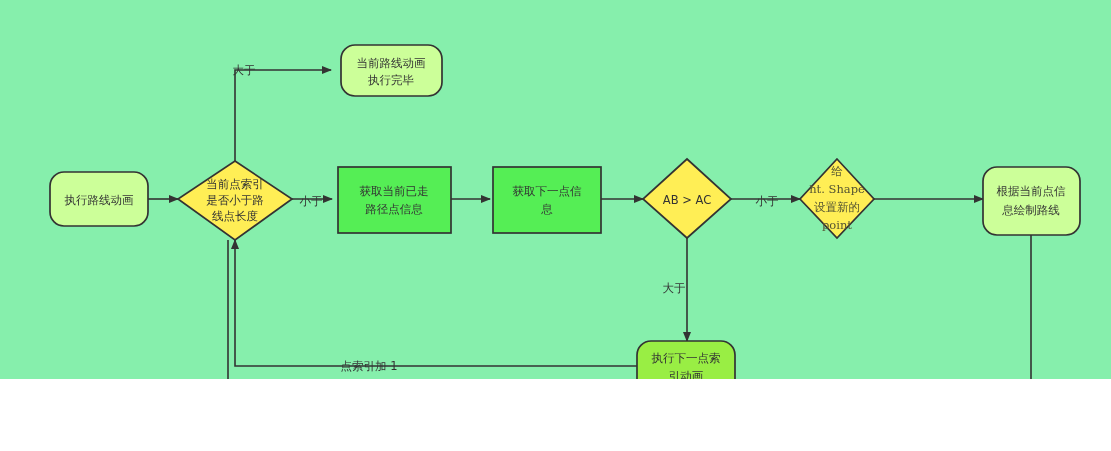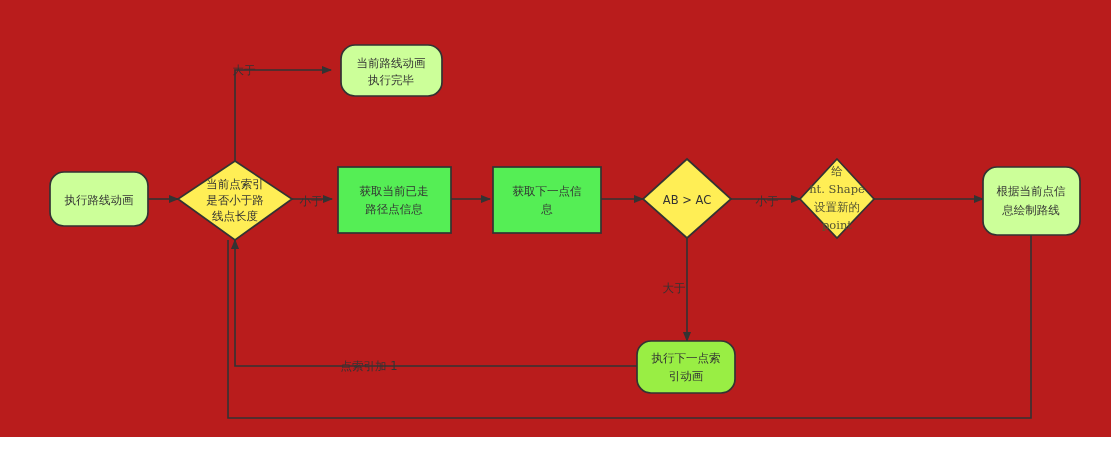--- a/index.html
+++ b/index.html
@@ -3,22 +3,22 @@
 <meta charset="utf-8">
 <style>
   html, body {
     margin: 0;
     padding: 0;
     background: #ffffff;
   }
   #canvas {
     position: relative;
     width: 1111px;
-    height: 437px;
-    background: #b91c1c;
+    height: 379px;
+    background: #86efac;
     font-family: "DejaVu Sans", sans-serif;
     overflow: hidden;
   }
   svg.flow {
     position: absolute;
     left: 0;
     top: 0;
     width: 1111px;
     height: 451px;
   }

